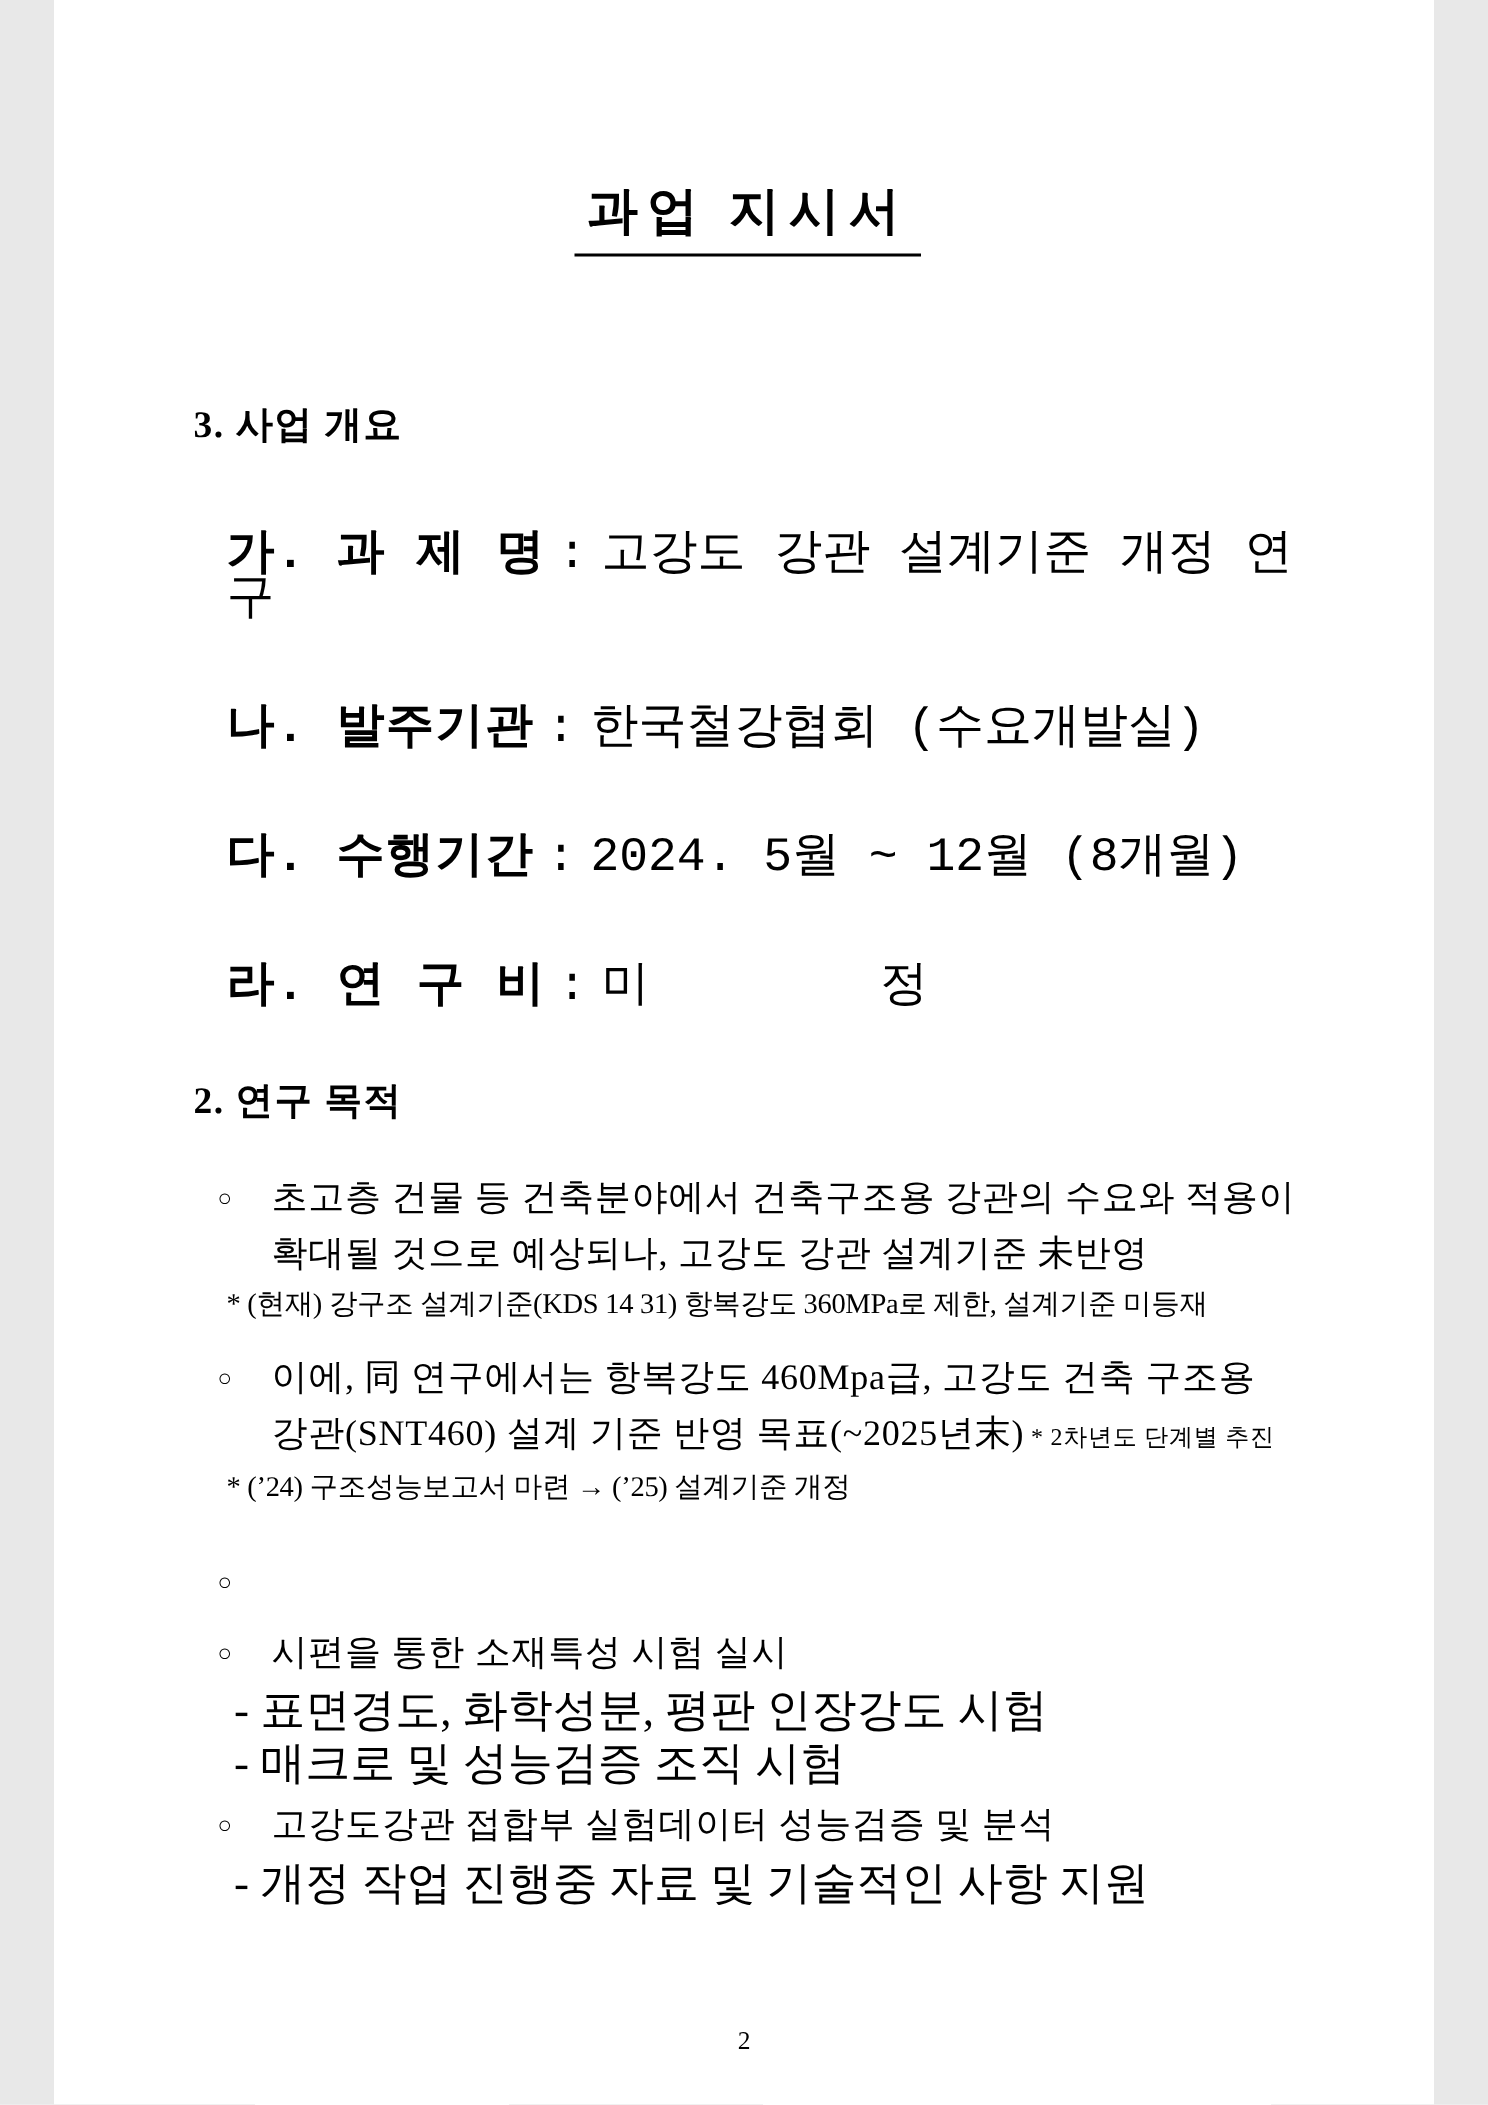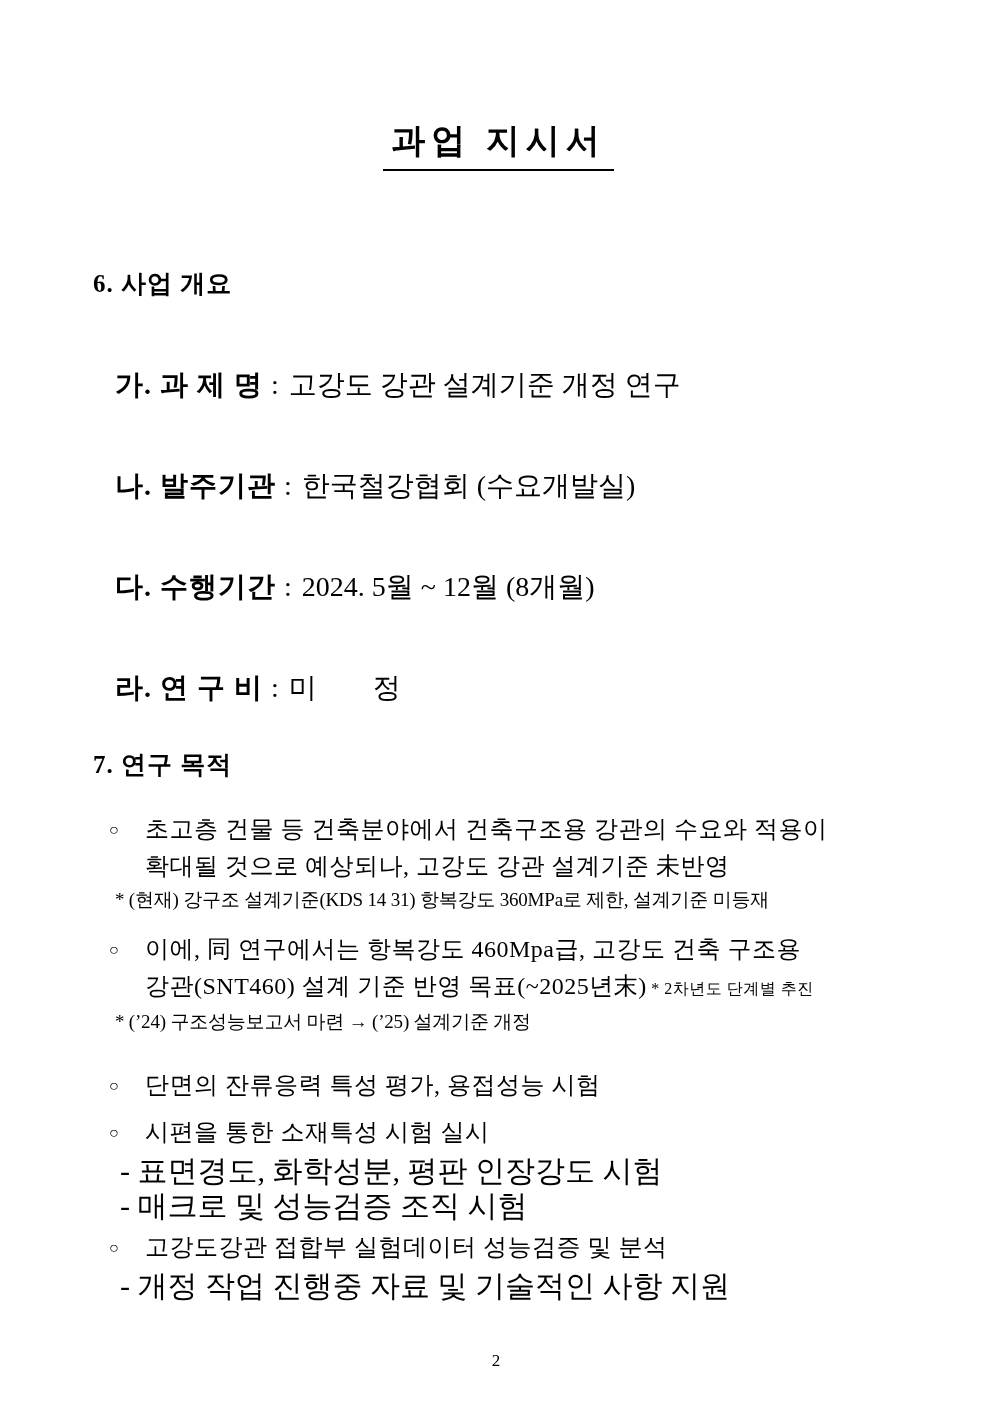--- a/index.html
+++ b/index.html
@@ -1,17 +1,17 @@
 <!DOCTYPE html>
 <html><head>
 <meta charset="utf-8">
 <style>
   html, body { margin: 0; padding: 0; background: #e8e8e8; }
   .page {
-    width: 992px;
+    width: 920px;
     height: 1403px;
     margin: 0 auto;
     background: #ffffff;
     color: #000000;
     position: relative;
     box-sizing: border-box;
     padding: 118px 88px 0 93px;
     font-family: "Liberation Serif", "DejaVu Serif", serif;
     overflow: hidden;
   }
@@ -33,24 +33,25 @@
     font-weight: bold;
     letter-spacing: 1px;
     line-height: 30px;
   }
   .sec-overview { margin-top: 98px; }
   .sec-purpose  { margin-top: 47px; }
   .sec-contents { margin-top: 30px; }
 
   
   .overview-item {
-    margin-top: 71px;
+    margin-top: 56px;
     margin-left: 22px;
-    font-size: 28px;
+    font-size: 32px;
     line-height: 30px;
+    font-family: Liberation Mono, monospace;
   }
   .overview-item:first-of-type { margin-top: 47px; }
   .ov-label { font-weight: bold; letter-spacing: 1px; }
   .ov-colon { padding: 0 10px 0 8px; }
   .ov-value { white-space: pre-wrap; }
 
   
   .bullet {
     display: flex;
     margin-left: 16px;
@@ -103,36 +104,36 @@
 </style>
 </head>
 <body>
 
 <div class="page">
 
   <div class="title-wrap">
     <span class="doc-title">과업 지시서</span>
   </div>
 
-  <div class="section-heading sec-overview">6. 사업 개요</div>
+  <div class="section-heading sec-overview">3. 사업 개요</div>
 
   <div class="overview-item">
     <span class="ov-label">가. 과 제 명</span><span class="ov-colon">:</span><span class="ov-value">고강도 강관 설계기준 개정 연구</span>
   </div>
   <div class="overview-item">
     <span class="ov-label">나. 발주기관</span><span class="ov-colon">:</span><span class="ov-value">한국철강협회 (수요개발실)</span>
   </div>
   <div class="overview-item">
     <span class="ov-label">다. 수행기간</span><span class="ov-colon">:</span><span class="ov-value">2024. 5월 ~ 12월 (8개월)</span>
   </div>
   <div class="overview-item">
     <span class="ov-label">라. 연 구 비</span><span class="ov-colon">:</span><span class="ov-value">미        정</span>
   </div>
 
-  <div class="section-heading sec-purpose">7. 연구 목적</div>
+  <div class="section-heading sec-purpose">2. 연구 목적</div>
 
   <div class="bullet m-top-31">
     <span class="marker">○</span>
     <span class="btext">
       <span>초고층 건물 등 건축분야에서 건축구조용 강관의 수요와 적용이</span><br>
       <span>확대될 것으로 예상되나, </span><span class="b">고강도 강관 설계기준 未반영</span>
     </span>
   </div>
   <div class="note">* (현재) 강구조 설계기준(KDS 14 31) 항복강도 360MPa로 제한, 설계기준 미등재</div>
 
@@ -141,23 +142,20 @@
     <span class="btext">
       <span>이에, 同 연구에서는 항복강도 460Mpa급, </span><span class="b">고강도 건축 구조용</span><br>
       <span class="b">강관(SNT460) 설계 기준 반영</span><span> 목표(~2025년末)</span><span class="small-inline"> * 2차년도 단계별 추진</span>
     </span>
   </div>
   <div class="note">* (’24) 구조성능보고서 마련 → (’25) 설계기준 개정</div>
 
 
   <div class="bullet m-top-32">
     <span class="marker">○</span>
-    <span class="btext">
-      <span>단면의 </span><span class="b">잔류응력 특성 평가, 용접성능 시험</span>
-    </span>
   </div>
 
   <div class="bullet m-top-10">
     <span class="marker">○</span>
     <span class="btext">
       <span>시편을 통한 </span><span class="b">소재특성 시험</span><span> 실시</span>
     </span>
   </div>
   <div class="sub-item">- 표면경도, 화학성분, 평판 인장강도 시험</div>
   <div class="sub-item">- 매크로 및 성능검증 조직 시험</div>

